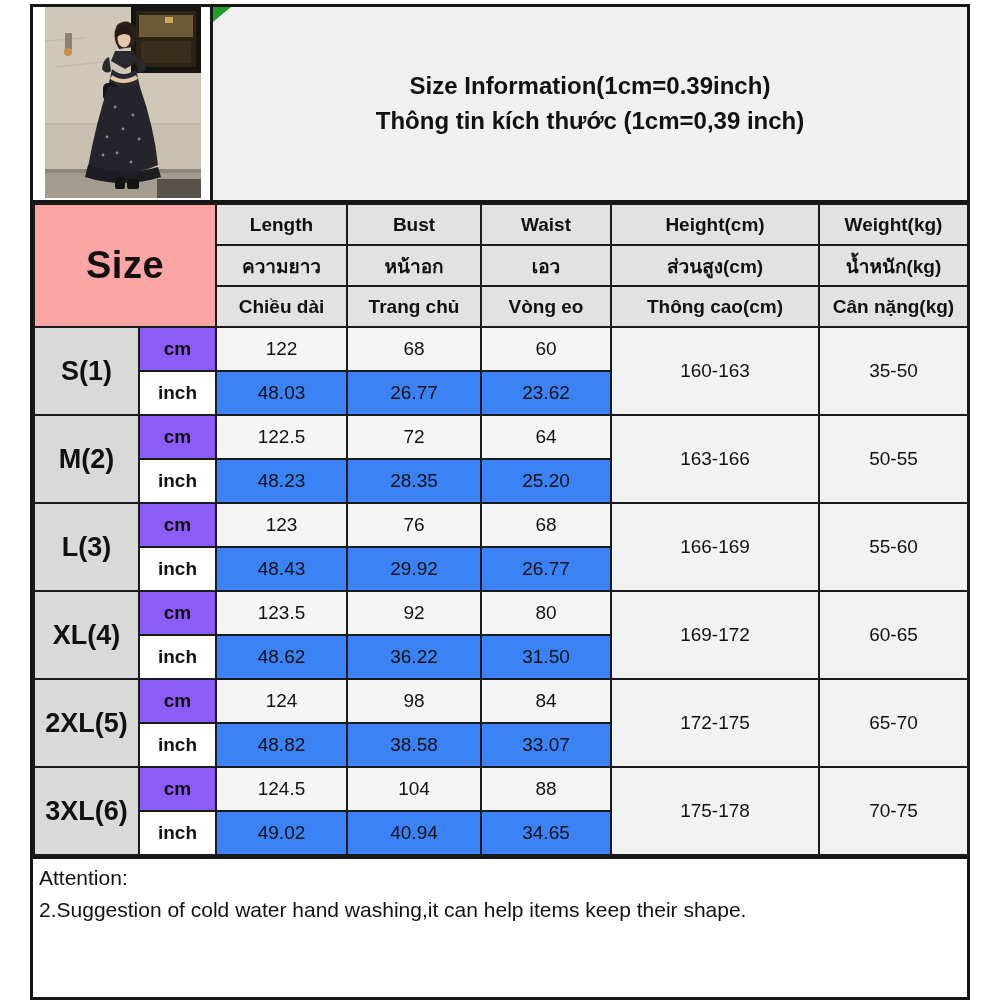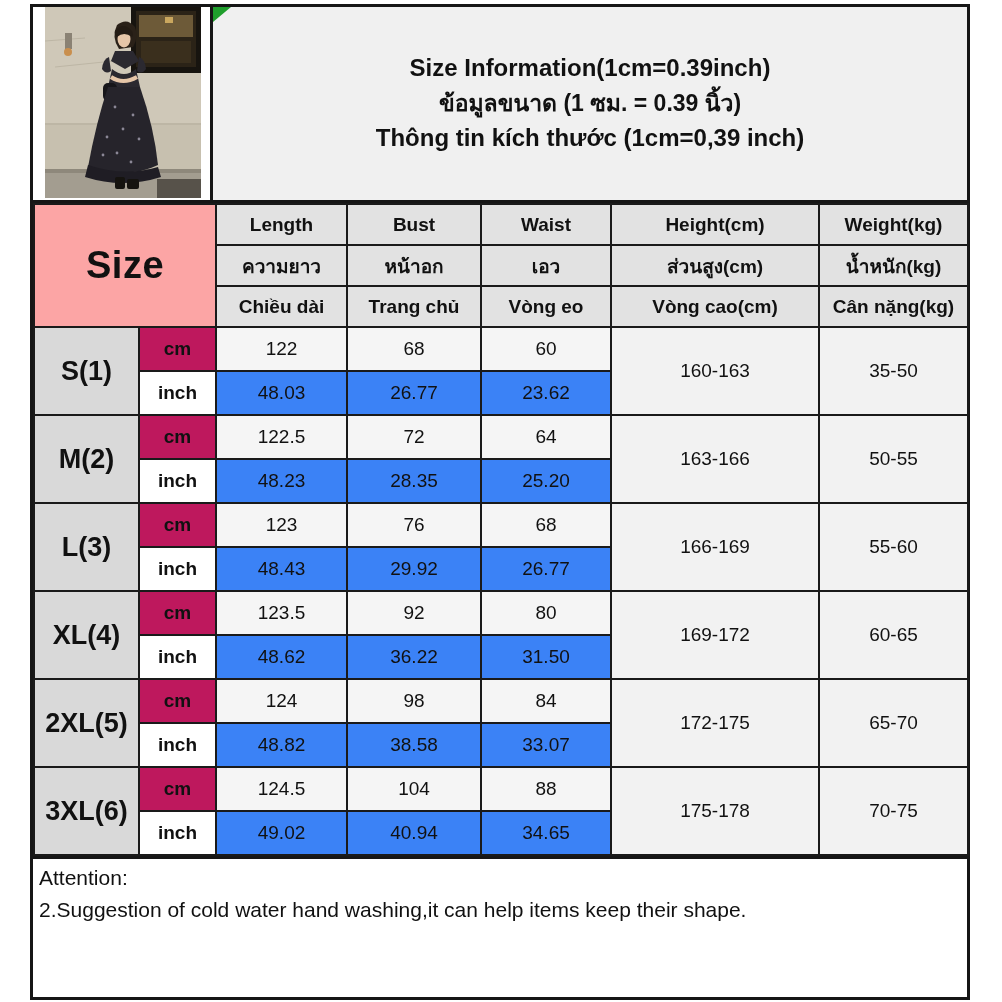--- a/index.html
+++ b/index.html
@@ -23,21 +23,21 @@
   col.c-size{width:105px}col.c-unit{width:77px}col.c-len{width:131px}
   col.c-bust{width:134px}col.c-waist{width:130px}col.c-h{width:208px}col.c-w{width:149px}
   th,td{border:2px solid #1a1a1a;text-align:center;vertical-align:middle;
         padding:0;overflow:hidden;}
   thead tr{height:41px;}
   tbody tr{height:44px;}
   th{font-size:19px;font-weight:bold;background:#e2e2e2;}
   th.corner{background:#fca5a5;font-size:38px;letter-spacing:.5px;}
   td.size-cell{background:#d9d9d9;font-weight:bold;font-size:27px;}
   td.unit-cell{font-weight:bold;font-size:19px;}
-  tr.cm-row td.unit-cell{background:#be185d;}
+  tr.cm-row td.unit-cell{background:#8b5cf6;}
   tr.inch-row td.unit-cell{background:#ffffff;}
   td.val{font-size:19px;font-weight:400;}
   tr.cm-row td.val{background:#f5f5f5;}
   tr.inch-row td.val{background:#3b82f6;}
   td.merged{background:#f2f2f2;font-size:19px;font-weight:400;}
   
   .attention{flex:1;background:#ffffff;border-top:3px solid #161616;
              padding:3px 16px 0 6px;box-sizing:border-box;}
   .attention div{font-size:21px;line-height:1.5;font-weight:400;}
 </style>
@@ -92,21 +92,20 @@
               <circle cx="58" cy="148" r="1.4"></circle>
           </g>
           <rect x="70" y="170" width="10" height="12" rx="2" fill="#15130f"></rect>
           <rect x="82" y="172" width="12" height="10" rx="2" fill="#15130f"></rect>
         </g>
       </svg>
     </div>
     <div class="title-box">
       <div class="corner-triangle"></div>
       <div class="t">Size Information(1cm=0.39inch)</div>
-      <div class="t th">ข้อมูลขนาด (1 ซม. = 0.39 นิ้ว)</div>
       <div class="t">Thông tin kích thước (1cm=0,39 inch)</div>
     </div>
   </div>
 
   <table>
     <colgroup>
       <col class="c-size">
         <col class="c-unit">
         <col class="c-len">
       <col class="c-bust">
@@ -127,21 +126,21 @@
         <th>ความยาว</th>
         <th>หน้าอก</th>
         <th>เอว</th>
         <th>ส่วนสูง(cm)</th>
         <th>น้ำหนัก(kg)</th>
       </tr>
       <tr>
         <th>Chiều dài</th>
         <th>Trang chủ</th>
         <th>Vòng eo</th>
-        <th>Vòng cao(cm)</th>
+        <th>Thông cao(cm)</th>
         <th>Cân nặng(kg)</th>
       </tr>
     </thead>
     <tbody>
   <tr class="cm-row">
     <td class="size-cell" rowspan="2">S(1)</td>
     <td class="unit-cell">cm</td>
     <td class="val">122</td>
     <td class="val">68</td>
     <td class="val">60</td>

